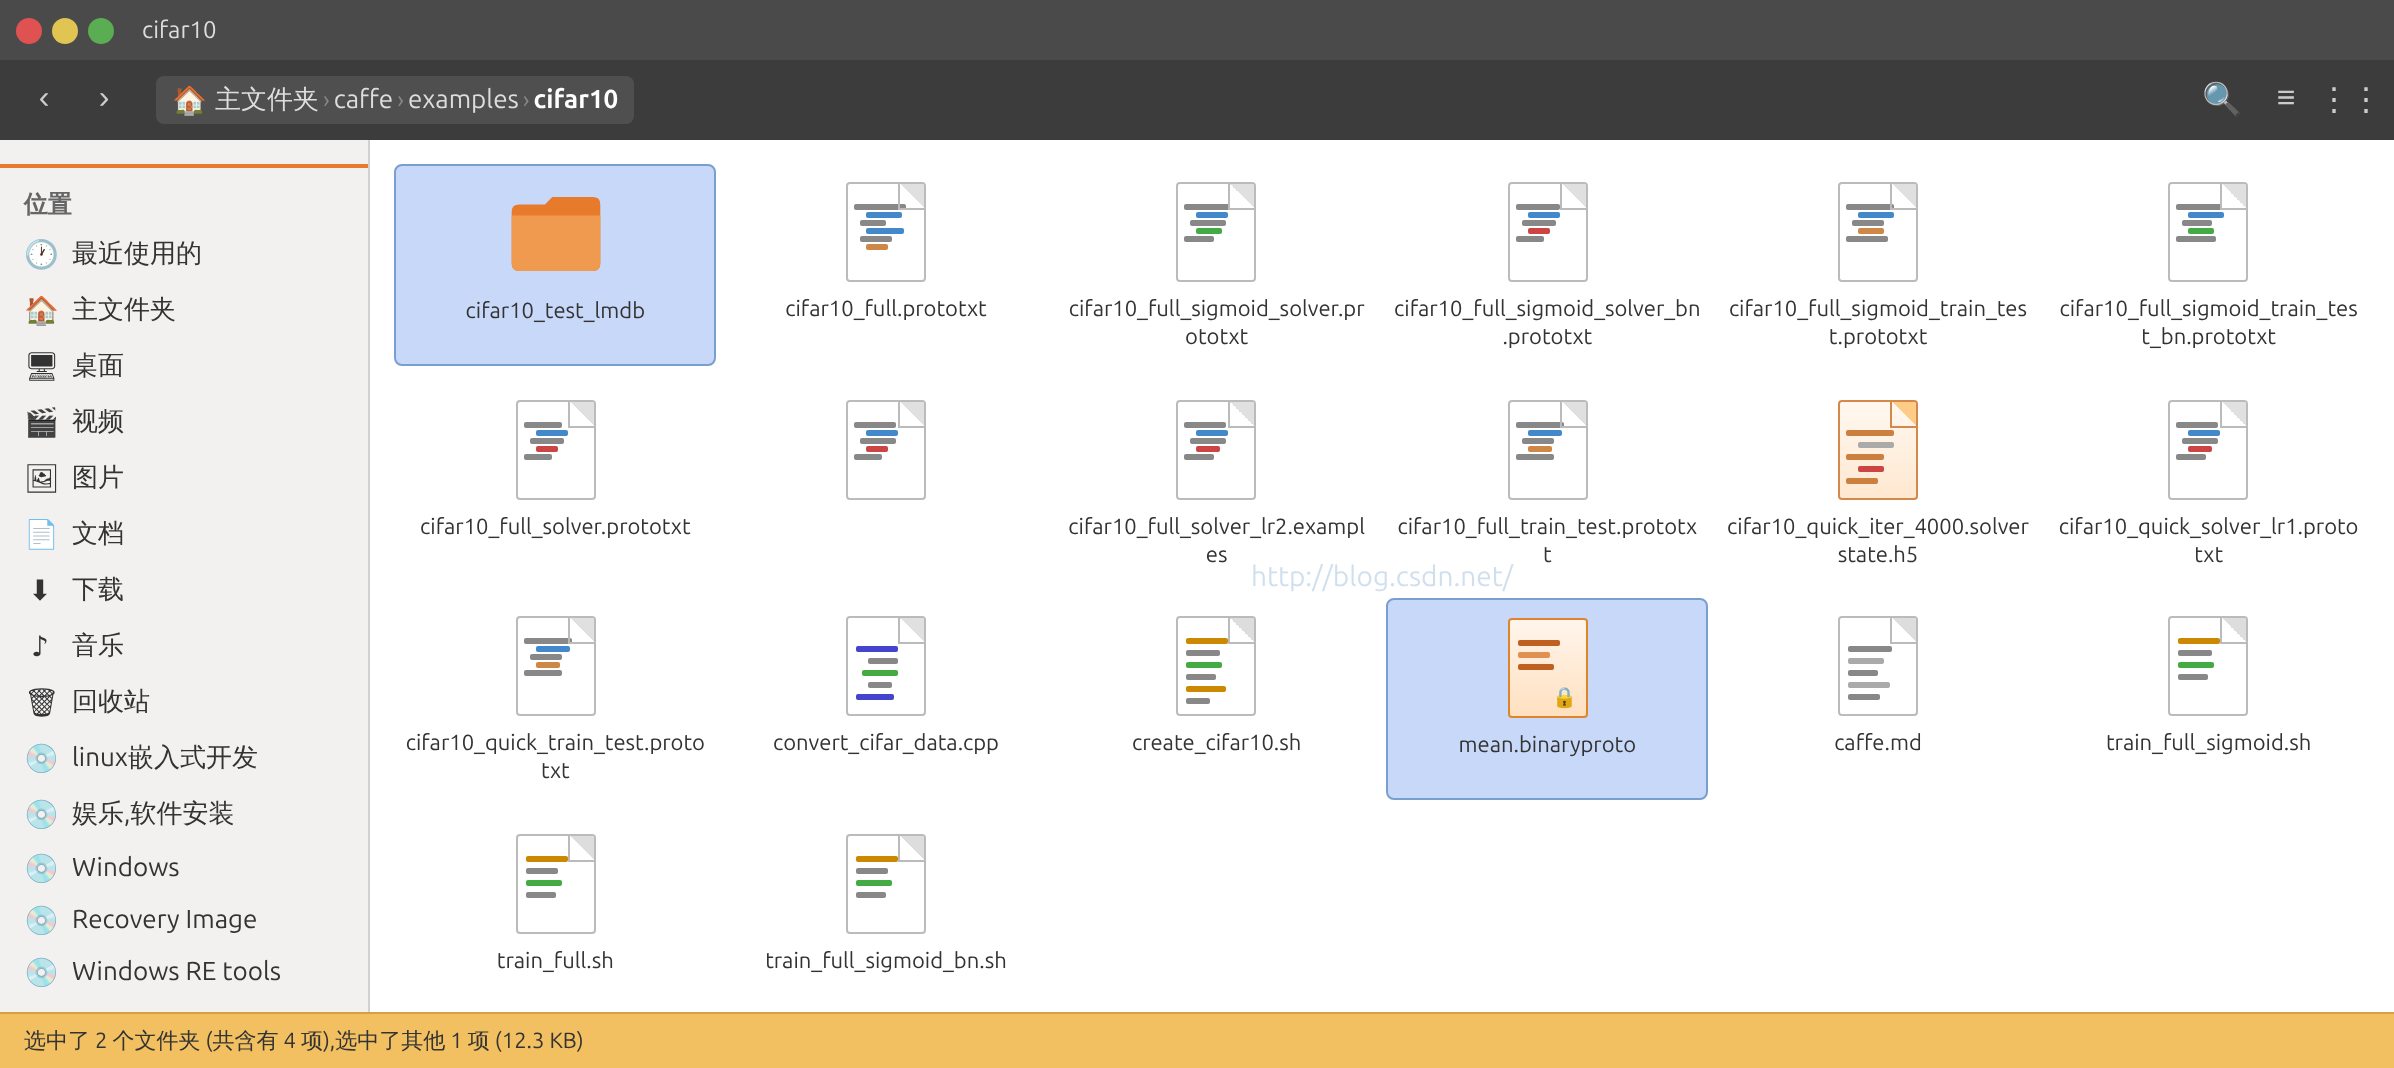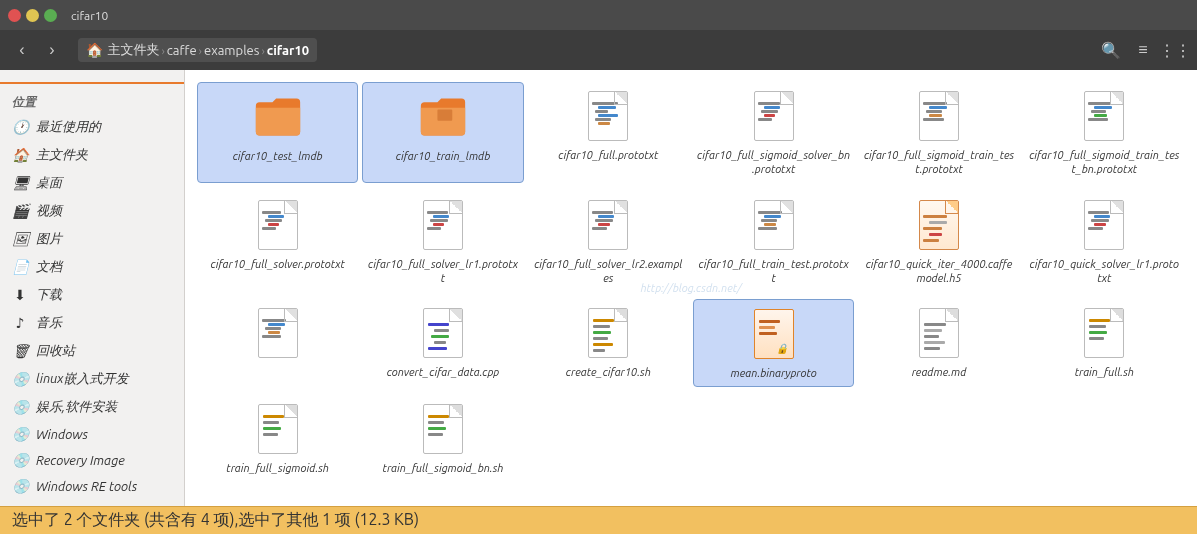--- a/index.html
+++ b/index.html
@@ -48,21 +48,21 @@
     .breadcrumb-sep { color: #888; font-size: 12px; }
     .breadcrumb-item.active { color: #fff; font-weight: bold; }
     .toolbar-spacer { flex: 1; }
     .toolbar-actions { display: flex; gap: 4px; align-items: center; }
     .toolbar-action-btn {
       background: none; border: none; color: #ccc; font-size: 16px; cursor: pointer;
       width: 28px; height: 28px; border-radius: 4px; display: flex; align-items: center; justify-content: center;
     }
 
     
-    .main-layout { display: flex; height: calc(534px - 30px - 40px - 28px); font-style: italic; }
+    .main-layout { display: flex; height: calc(534px - 30px - 40px - 28px); }
 
     
     .sidebar {
       width: 185px; background: #f2f1f0; border-right: 1px solid #d3d0cd;
       overflow-y: auto; flex-shrink: 0;
       padding: 8px 0;
     }
     .sidebar-section-title {
       font-size: 12px; font-weight: bold; color: #666; padding: 6px 12px 2px;
     }
@@ -168,29 +168,29 @@
     .cpp-file::before {
       content: ''; position: absolute; top: 0; right: 0;
       width: 12px; height: 12px;
       background: linear-gradient(225deg, #e0e0e0 50%, transparent 50%);
       border-left: 1px solid #bbb; border-bottom: 1px solid #bbb;
     }
 
     
     .watermark {
       position: absolute; top: 50%; left: 50%; transform: translate(-50%, -50%);
-      color: rgba(100,150,200,0.3); font-size: 11px; white-space: nowrap;
+      color: rgba(100,150,200,0.3); font-size: 14px; white-space: nowrap;
       pointer-events: none; z-index: 10;
     }
 
     
     .statusbar {
       height: 28px; background: #f2c060; border-top: 1px solid #d4a040;
       display: flex; align-items: center; padding: 0 12px;
-      font-size: 16px; color: #333;
+      font-size: 11px; color: #333;
     }
 
     
     ::-webkit-scrollbar { width: 6px; }
     ::-webkit-scrollbar-track { background: #f0f0f0; }
     ::-webkit-scrollbar-thumb { background: #ccc; border-radius: 3px; }
   </style>
 </head>
 <body>
 
@@ -303,45 +303,47 @@
       <div class="file-item selected">
         <div class="file-icon">
           <svg width="52" height="48" viewBox="0 0 52 48">
             <path d="M2 12 Q2 8 6 8 L20 8 L24 4 L46 4 Q50 4 50 8 L50 40 Q50 44 46 44 L6 44 Q2 44 2 40 Z" fill="#e87a2c"></path>
             <path d="M2 14 L50 14 L50 40 Q50 44 46 44 L6 44 Q2 44 2 40 Z" fill="#f09a50"></path>
           </svg>
         </div>
         <div class="file-name">cifar10_test_lmdb</div>
       </div>
 
-      <div class="file-item selected">
-        <div class="file-icon">
-          <svg width="52" height="48" viewBox="0 0 52 48">
-            <path d="M2 12 Q2 8 6 8 L20 8 L24 4 L46 4 Q50 4 50 8 L50 40 Q50 44 46 44 L6 44 Q2 44 2 40 Z" fill="#e87a2c"></path>
-            <path d="M2 14 L50 14 L50 40 Q50 44 46 44 L6 44 Q2 44 2 40 Z" fill="#f09a50"></path>
-            <rect x="20" y="16" width="16" height="12" rx="1" fill="#c06020" opacity="0.5"></rect>
-          </svg>
-        </div>
-        <div class="file-name">cifar10_train_lmdb</div>
-      </div>
 
       <div class="file-item">
         <div class="file-icon">
           <div class="proto-file">
             <div class="proto-line pl-gray" style="width:80%"></div>
             <div class="proto-line pl-blue" style="width:55%;margin-left:6px"></div>
             <div class="proto-line pl-gray" style="width:40%;margin-left:3px"></div>
             <div class="proto-line pl-blue" style="width:60%;margin-left:6px"></div>
             <div class="proto-line pl-gray" style="width:50%;margin-left:3px"></div>
             <div class="proto-line pl-orange" style="width:35%;margin-left:6px"></div>
           </div>
         </div>
         <div class="file-name">cifar10_full.prototxt</div>
       </div>
 
+      <div class="file-item">
+        <div class="file-icon">
+          <div class="proto-file">
+            <div class="proto-line pl-gray" style="width:70%"></div>
+            <div class="proto-line pl-blue" style="width:50%;margin-left:6px"></div>
+            <div class="proto-line pl-gray" style="width:55%;margin-left:3px"></div>
+            <div class="proto-line pl-green" style="width:40%;margin-left:6px"></div>
+            <div class="proto-line pl-gray" style="width:45%"></div>
+          </div>
+        </div>
+        <div class="file-name">cifar10_full_sigmoid_solver.prototxt</div>
+      </div>
 
       <div class="file-item">
         <div class="file-icon">
           <div class="proto-file">
             <div class="proto-line pl-gray" style="width:70%"></div>
             <div class="proto-line pl-blue" style="width:50%;margin-left:6px"></div>
             <div class="proto-line pl-gray" style="width:55%;margin-left:3px"></div>
             <div class="proto-line" style="width:35%;margin-left:6px;background:#cc4444;height:3px;border-radius:1px;margin-bottom:1px"></div>
             <div class="proto-line pl-gray" style="width:45%"></div>
           </div>
@@ -391,21 +393,20 @@
       <div class="file-item">
         <div class="file-icon">
           <div class="proto-file">
             <div class="proto-line pl-gray" style="width:65%"></div>
             <div class="proto-line pl-blue" style="width:50%;margin-left:6px"></div>
             <div class="proto-line pl-gray" style="width:55%;margin-left:3px"></div>
             <div class="proto-line" style="width:35%;margin-left:6px;background:#cc4444;height:3px;border-radius:1px;margin-bottom:1px"></div>
             <div class="proto-line pl-gray" style="width:45%"></div>
           </div>
         </div>
-        <div class="file-name">cifar10_full_solver_lr1.prototxt</div>
       </div>
 
       <div class="file-item">
         <div class="file-icon">
           <div class="proto-file">
             <div class="proto-line pl-gray" style="width:65%"></div>
             <div class="proto-line pl-blue" style="width:50%;margin-left:6px"></div>
             <div class="proto-line pl-gray" style="width:55%;margin-left:3px"></div>
             <div class="proto-line" style="width:35%;margin-left:6px;background:#cc4444;height:3px;border-radius:1px;margin-bottom:1px"></div>
             <div class="proto-line pl-gray" style="width:45%"></div>
@@ -434,21 +435,21 @@
           <div class="hdf5-file">
             <div class="hdf5-inner">
               <div class="proto-line" style="width:75%;background:#cc8040;height:3px;border-radius:1px;margin-bottom:1px"></div>
               <div class="proto-line" style="width:55%;margin-left:6px;background:#aaaaaa;height:3px;border-radius:1px;margin-bottom:1px"></div>
               <div class="proto-line" style="width:60%;background:#cc8040;height:3px;border-radius:1px;margin-bottom:1px"></div>
               <div class="proto-line" style="width:40%;margin-left:6px;background:#cc4444;height:3px;border-radius:1px;margin-bottom:1px"></div>
               <div class="proto-line" style="width:50%;background:#cc8040;height:3px;border-radius:1px;margin-bottom:1px"></div>
             </div>
           </div>
         </div>
-        <div class="file-name">cifar10_quick_iter_4000.caffemodel.h5</div>
+        <div class="file-name">cifar10_quick_iter_4000.solverstate.h5</div>
       </div>
 
 
       <div class="file-item">
         <div class="file-icon">
           <div class="proto-file">
             <div class="proto-line pl-gray" style="width:65%"></div>
             <div class="proto-line pl-blue" style="width:50%;margin-left:6px"></div>
             <div class="proto-line pl-gray" style="width:55%;margin-left:3px"></div>
             <div class="proto-line" style="width:35%;margin-left:6px;background:#cc4444;height:3px;border-radius:1px;margin-bottom:1px"></div>
@@ -461,20 +462,21 @@
       <div class="file-item">
         <div class="file-icon">
           <div class="proto-file">
             <div class="proto-line pl-gray" style="width:75%"></div>
             <div class="proto-line pl-blue" style="width:55%;margin-left:6px"></div>
             <div class="proto-line pl-gray" style="width:50%;margin-left:3px"></div>
             <div class="proto-line pl-orange" style="width:40%;margin-left:6px"></div>
             <div class="proto-line pl-gray" style="width:60%"></div>
           </div>
         </div>
+        <div class="file-name">cifar10_quick_train_test.prototxt</div>
       </div>
 
       <div class="file-item">
         <div class="file-icon">
           <div class="cpp-file">
             <div style="padding:14px 4px 2px; display:flex; flex-direction:column; gap:2px;">
               <div style="height:3px;background:#4444cc;width:70%;border-radius:1px;margin-bottom:1px"></div>
               <div style="height:3px;background:#888;width:50%;margin-left:6px;border-radius:1px;margin-bottom:1px"></div>
               <div style="height:3px;background:#44aa44;width:60%;margin-left:3px;border-radius:1px;margin-bottom:1px"></div>
               <div style="height:3px;background:#888;width:40%;margin-left:6px;border-radius:1px;margin-bottom:1px"></div>
@@ -520,49 +522,49 @@
           <div class="text-file">
             <div style="padding:14px 4px 2px; display:flex; flex-direction:column; gap:2px;">
               <div style="height:3px;background:#888;width:75%;border-radius:1px;margin-bottom:1px"></div>
               <div style="height:3px;background:#aaa;width:60%;border-radius:1px;margin-bottom:1px"></div>
               <div style="height:3px;background:#888;width:50%;border-radius:1px;margin-bottom:1px"></div>
               <div style="height:3px;background:#aaa;width:70%;border-radius:1px;margin-bottom:1px"></div>
               <div style="height:3px;background:#888;width:55%;border-radius:1px;margin-bottom:1px"></div>
             </div>
           </div>
         </div>
-        <div class="file-name">readme.md</div>
+        <div class="file-name">caffe.md</div>
       </div>
 
       <div class="file-item">
         <div class="file-icon">
           <div class="sh-file">
             <div style="padding:10px 4px 2px; display:flex; flex-direction:column; gap:2px;">
               <div style="height:3px;background:#cc8800;width:70%;border-radius:1px;margin-bottom:1px"></div>
               <div style="height:3px;background:#888;width:55%;border-radius:1px;margin-bottom:1px"></div>
               <div style="height:3px;background:#44aa44;width:60%;border-radius:1px;margin-bottom:1px"></div>
               <div style="height:3px;background:#888;width:50%;border-radius:1px;margin-bottom:1px"></div>
             </div>
           </div>
         </div>
-        <div class="file-name">train_full.sh</div>
+        <div class="file-name">train_full_sigmoid.sh</div>
       </div>
 
       <div class="file-item">
         <div class="file-icon">
           <div class="sh-file">
             <div style="padding:10px 4px 2px; display:flex; flex-direction:column; gap:2px;">
               <div style="height:3px;background:#cc8800;width:70%;border-radius:1px;margin-bottom:1px"></div>
               <div style="height:3px;background:#888;width:55%;border-radius:1px;margin-bottom:1px"></div>
               <div style="height:3px;background:#44aa44;width:60%;border-radius:1px;margin-bottom:1px"></div>
               <div style="height:3px;background:#888;width:50%;border-radius:1px;margin-bottom:1px"></div>
             </div>
           </div>
         </div>
-        <div class="file-name">train_full_sigmoid.sh</div>
+        <div class="file-name">train_full.sh</div>
       </div>
 
       <div class="file-item">
         <div class="file-icon">
           <div class="sh-file">
             <div style="padding:10px 4px 2px; display:flex; flex-direction:column; gap:2px;">
               <div style="height:3px;background:#cc8800;width:70%;border-radius:1px;margin-bottom:1px"></div>
               <div style="height:3px;background:#888;width:55%;border-radius:1px;margin-bottom:1px"></div>
               <div style="height:3px;background:#44aa44;width:60%;border-radius:1px;margin-bottom:1px"></div>
               <div style="height:3px;background:#888;width:50%;border-radius:1px;margin-bottom:1px"></div>

